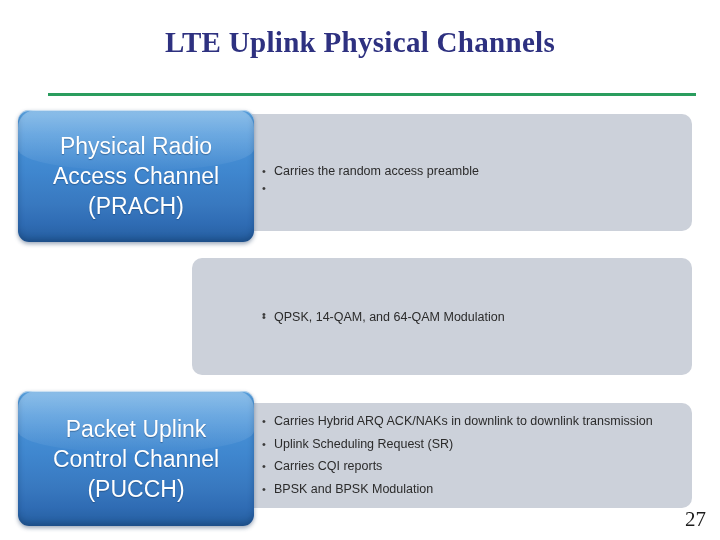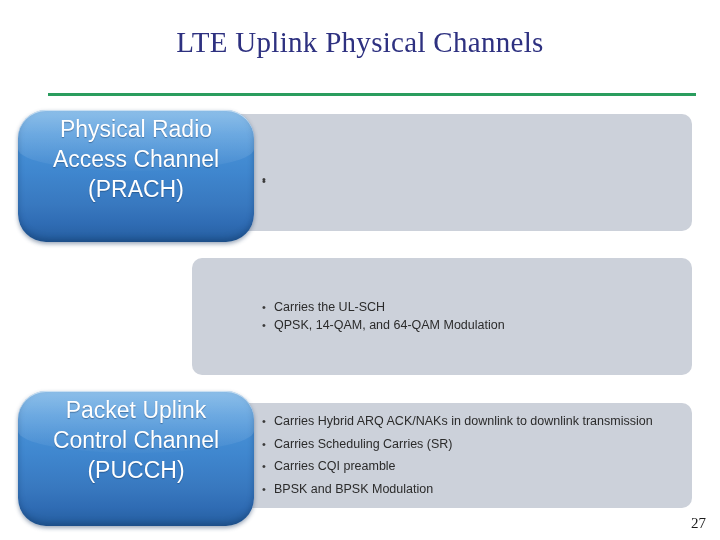--- a/index.html
+++ b/index.html
@@ -16,21 +16,21 @@
   }
 
   
   .slide-title {
     position: absolute;
     left: 0;
     top: 26px;
     width: 720px;
     text-align: center;
     font-family: "Liberation Serif", serif;
-    font-weight: normal;
+    font-weight: bold;
     font-size: 29px;
     letter-spacing: 0.3px;
     color: #2e3180;
     white-space: nowrap;
   }
 
   .title-rule {
     position: absolute;
     left: 48px;
     top: 93px;
@@ -49,32 +49,33 @@
   .row-2 { top: 252px; height: 132px; }
   .row-3 { top: 391px; height: 135px; }
 
   
   .channel-box {
     position: absolute;
     left: 18px;
     top: 0;
     width: 236px;
     height: 100%;
-    border-radius: 28px;
+    border-radius: 11px;
     background: linear-gradient(180deg,
                 #5ba3e0 0%,
                 #4a95da 18%,
                 #3f86ce 48%,
                 #3878bf 72%,
                 #2f6cb4 86%,
                 #255e9f 100%);
     box-shadow: 0 2px 4px rgba(30,60,100,0.45),
                 inset 0 1px 0 rgba(255,255,255,0.55),
                 inset 0 -3px 6px rgba(10,40,80,0.35);
     display: flex;
+    align-items: center;
     justify-content: center;
     box-sizing: border-box;
     padding: 4px 10px 4px 10px;
     overflow: hidden;
   }
   .channel-box::after {
     content: "";
     position: absolute;
     left: 0; right: 0; top: 0;
     height: 46%;
@@ -135,75 +136,75 @@
     font-size: 11px;
     line-height: 15.5px;
   }
 
   
   .page-number {
     position: absolute;
     right: 14px;
     bottom: 8px;
     font-family: "Liberation Serif", serif;
-    font-size: 15px;
+    font-size: 21px;
     color: #1b1b1b;
   }
 </style>
 </head>
 <body>
 
 <div class="slide-title">LTE Uplink Physical Channels</div>
 <div class="title-rule"></div>
 
 <div class="row row-1">
   <div class="desc-panel">
     <ul class="bullet-list">
       <li class="bullet-item">
         <span class="bullet-mark">•</span>
+        <span>Carries the random access preamble</span>
       </li>
       <li class="bullet-item">
         <span class="bullet-mark">•</span>
       </li>
     </ul>
   </div>
   <div class="channel-box">
     <div class="channel-label">Physical Radio<br>Access Channel<br>(PRACH)</div>
   </div>
 </div>
 
 <div class="row row-2">
   <div class="desc-panel">
     <ul class="bullet-list">
       <li class="bullet-item">
         <span class="bullet-mark">•</span>
-        <span>Carries the UL-SCH</span>
       </li>
       <li class="bullet-item">
         <span class="bullet-mark">•</span>
         <span>QPSK, 14-QAM, and 64-QAM Modulation</span>
       </li>
     </ul>
   </div>
 </div>
 
 <div class="row row-3">
   <div class="desc-panel">
     <ul class="bullet-list">
       <li class="bullet-item">
         <span class="bullet-mark">•</span>
         <span>Carries Hybrid ARQ ACK/NAKs in downlink to downlink transmission</span>
       </li>
       <li class="bullet-item">
         <span class="bullet-mark">•</span>
-        <span>Carries Scheduling Carries (SR)</span>
-      </li>
-      <li class="bullet-item">
-        <span class="bullet-mark">•</span>
-        <span>Carries CQI preamble</span>
+        <span>Uplink Scheduling Request (SR)</span>
+      </li>
+      <li class="bullet-item">
+        <span class="bullet-mark">•</span>
+        <span>Carries CQI reports</span>
       </li>
       <li class="bullet-item">
         <span class="bullet-mark">•</span>
         <span>BPSK and BPSK Modulation</span>
       </li>
     </ul>
   </div>
   <div class="channel-box">
     <div class="channel-label">Packet Uplink<br>Control Channel<br>(PUCCH)</div>
   </div>

